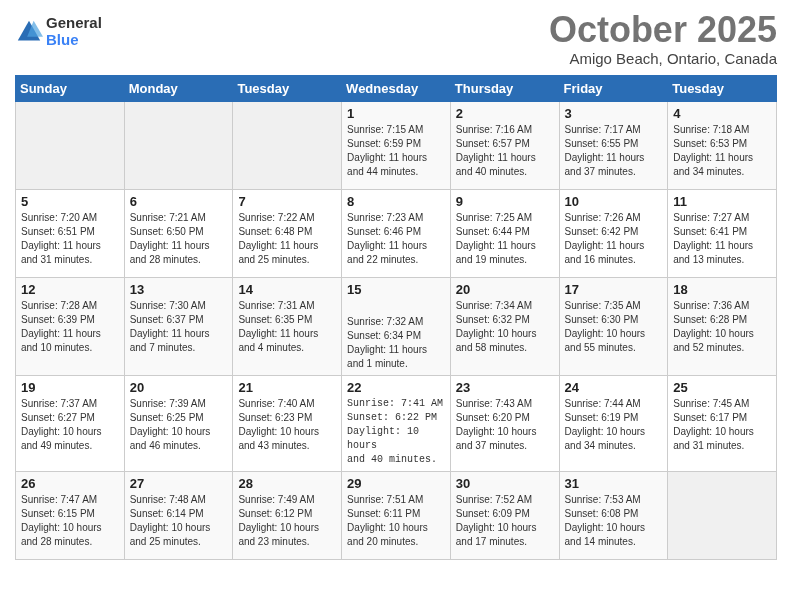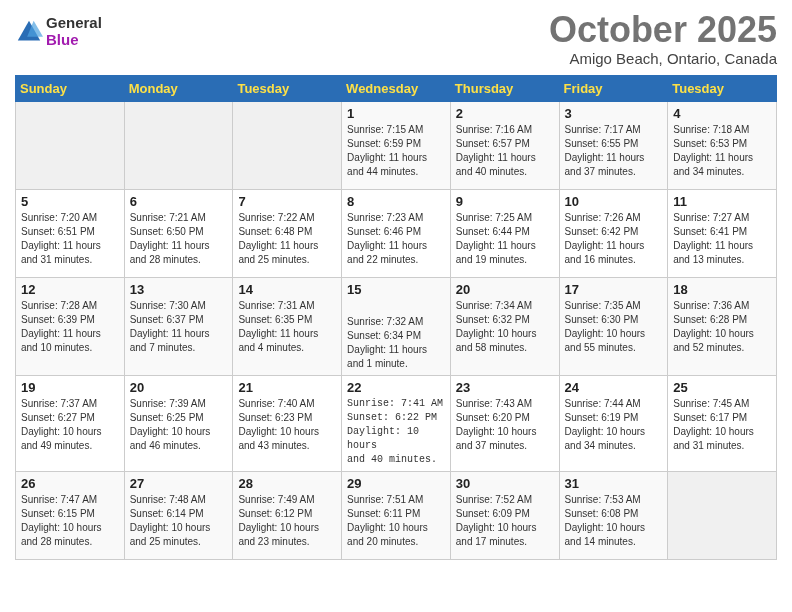--- a/index.html
+++ b/index.html
@@ -34,21 +34,21 @@
       line-height: 1.1;
     }
     .logo-general {
       font-size: 15px;
       font-weight: bold;
       color: #333;
     }
     .logo-blue {
       font-size: 15px;
       font-weight: bold;
-      color: #a21caf;
+      color: #3b82f6;
     }
     .logo-icon {
       width: 28px;
       height: 28px;
     }
     .title-block {
       text-align: right;
     }
     .month-title {
       font-size: 36px;
@@ -60,21 +60,21 @@
       font-size: 15px;
       color: #444;
     }
     .calendar {
       width: 100%;
       border-collapse: collapse;
       table-layout: fixed;
     }
     .calendar th {
       background: #2a6db5;
-      color: #fde047;
+      color: #ffffff;
       font-size: 13px;
       font-weight: bold;
       padding: 5px 4px;
       text-align: left;
       border: 1px solid #2a6db5;
     }
     .calendar td {
       border: 1px solid #ccc;
       vertical-align: top;
       padding: 4px 5px;

